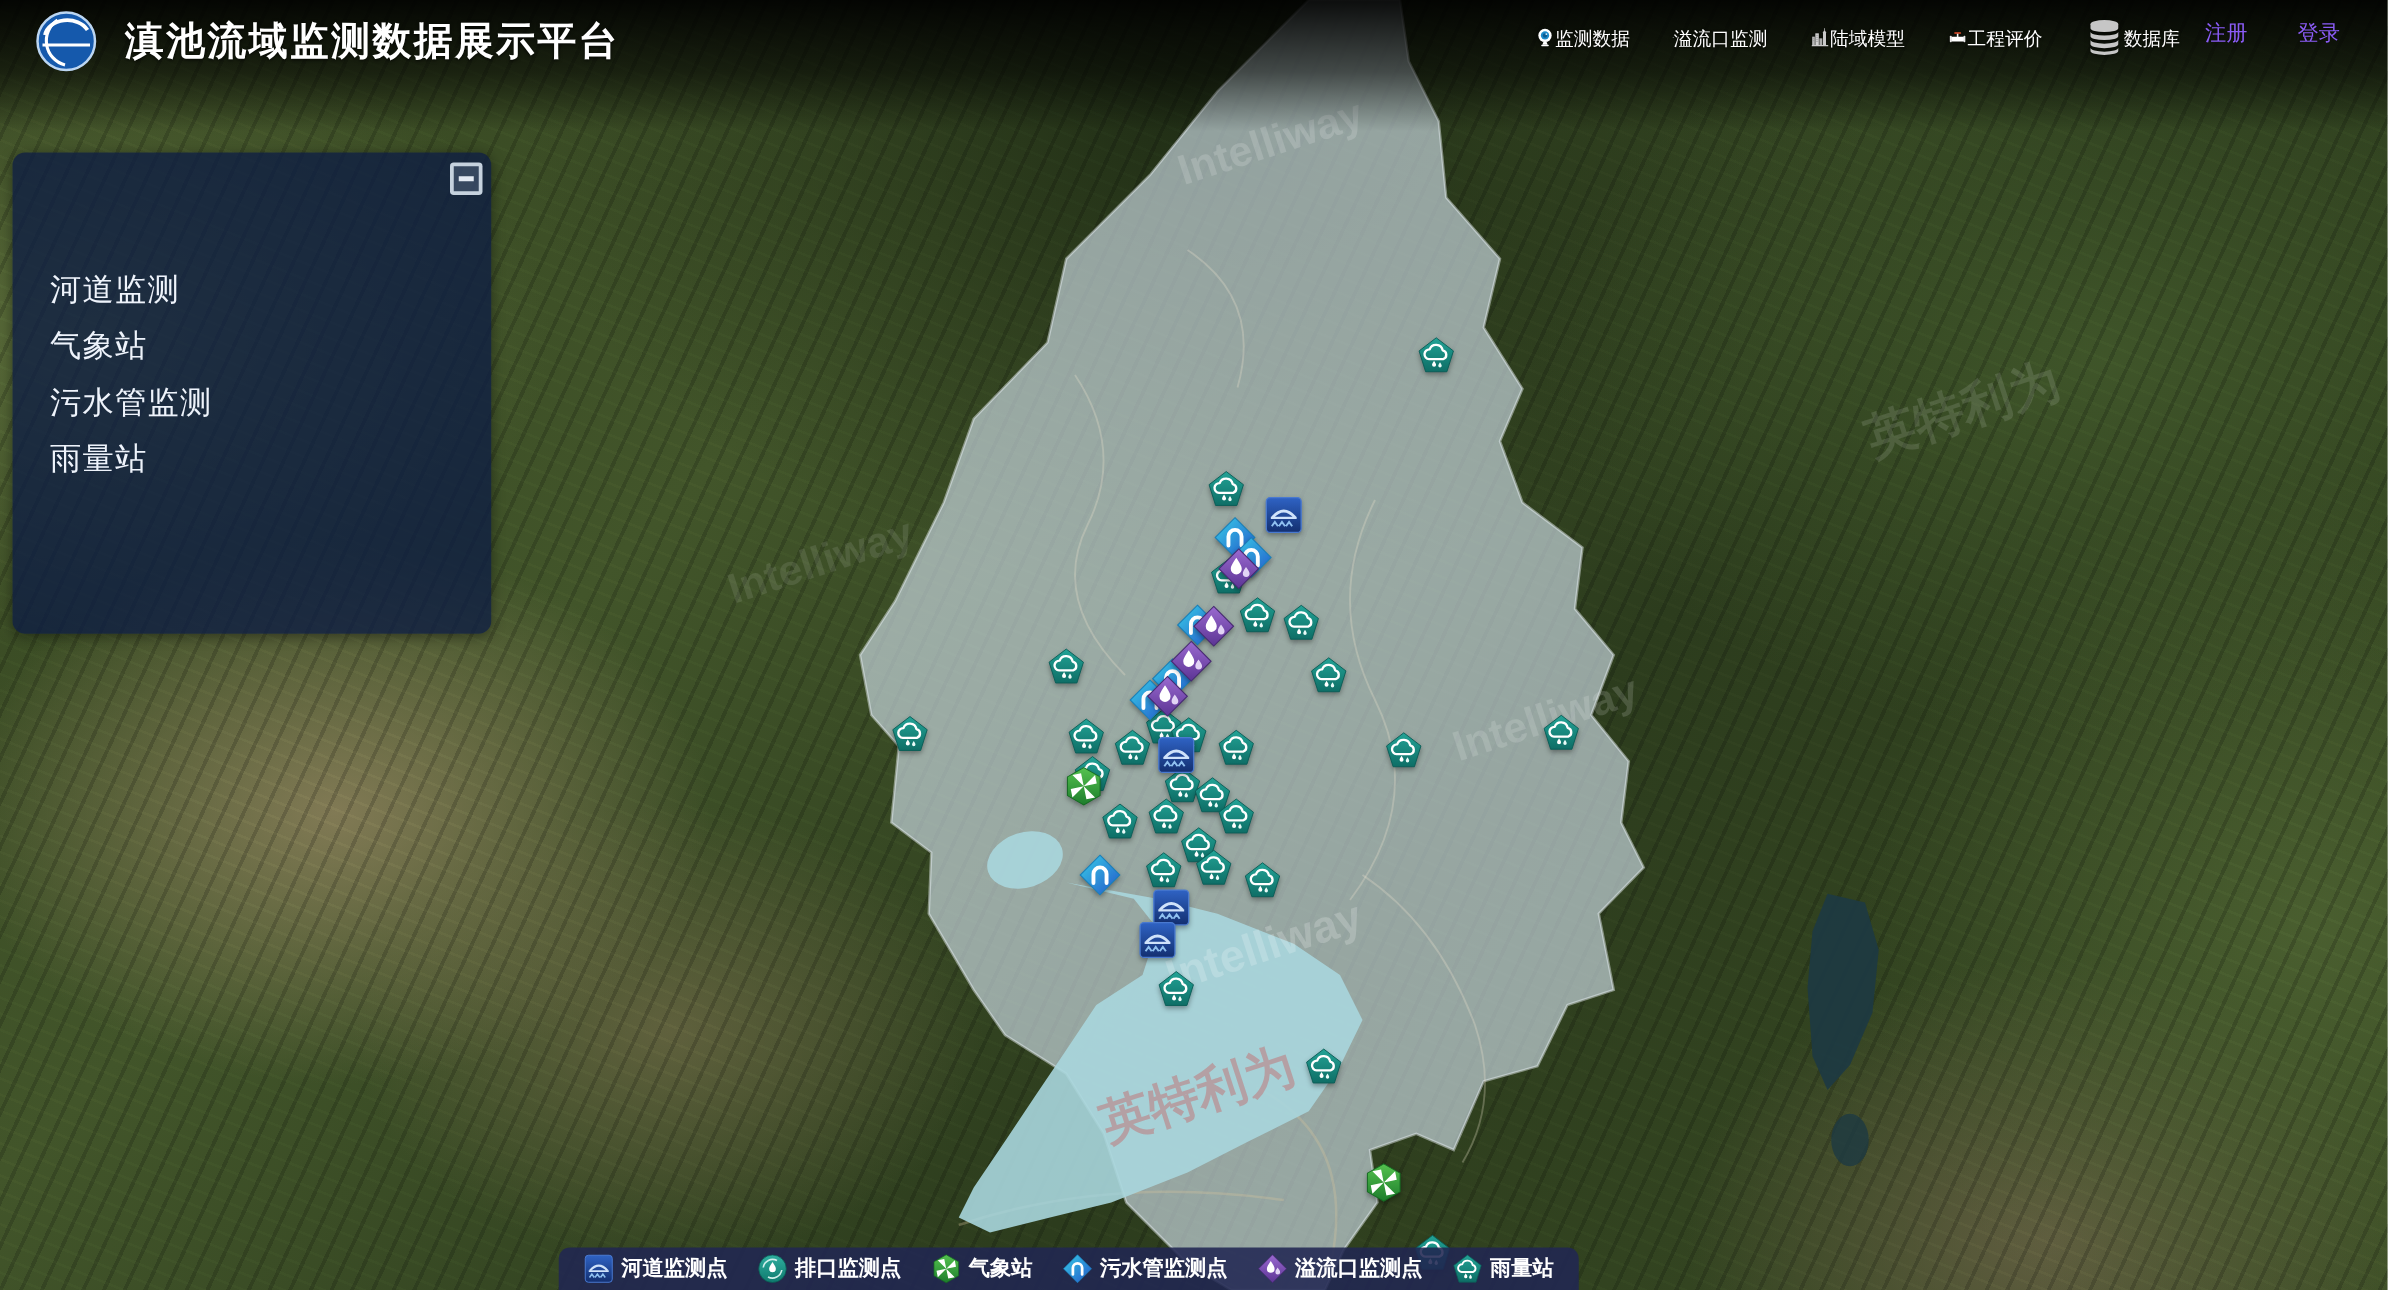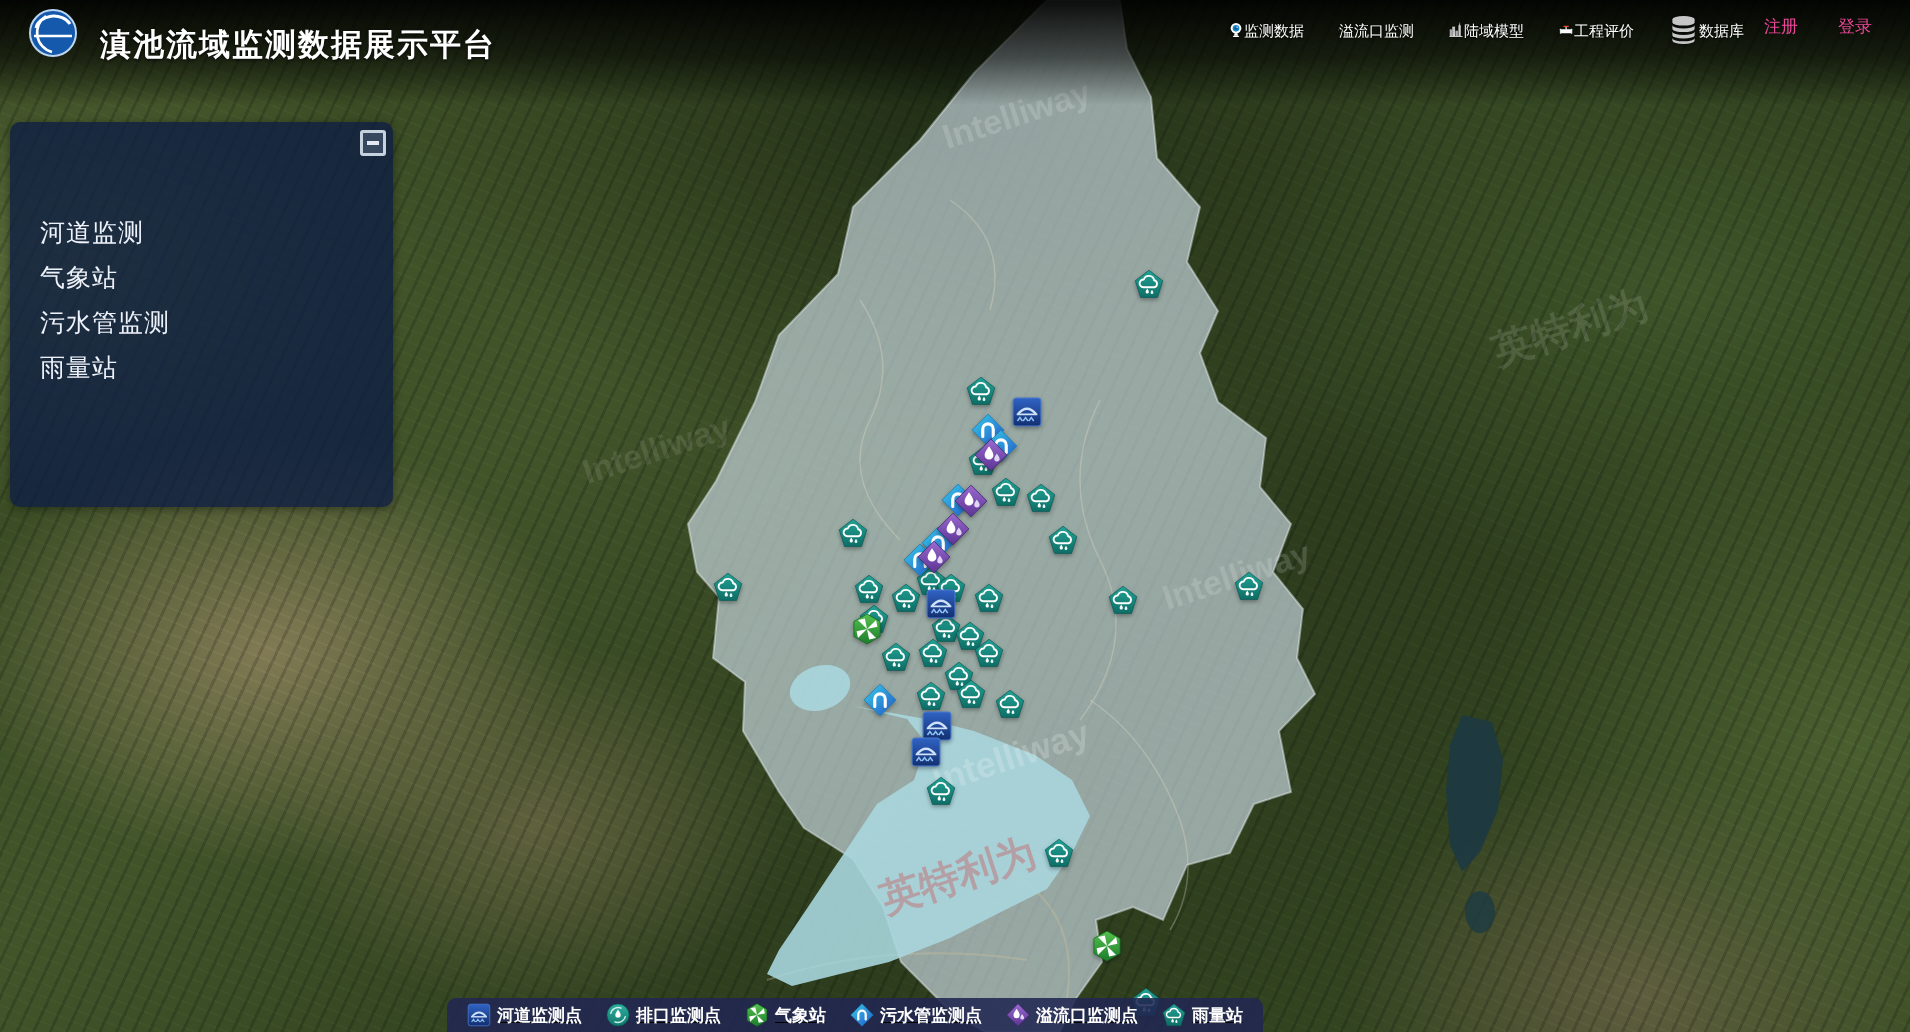--- a/index.html
+++ b/index.html
@@ -24,29 +24,29 @@
       repeating-linear-gradient(115deg, rgba(0,0,0,.16) 0 3px, rgba(0,0,0,0) 3px 15px),
       repeating-linear-gradient(22deg, rgba(255,255,255,.05) 0 2px, rgba(255,255,255,0) 2px 12px);
     mix-blend-mode:overlay;
   }
   .overlay-svg { position:absolute; inset:0; z-index:2; }
 
   
   .header-fade { position:absolute; left:0; top:0; width:1910px; height:105px; z-index:40;
     background:linear-gradient(180deg, rgba(0,0,0,.92) 0%, rgba(0,0,0,.55) 55%, rgba(0,0,0,0) 100%); }
   .logo { position:absolute; left:28px; top:8px; width:50px; height:50px; z-index:41; }
-  .app-title { position:absolute; left:100px; top:24px; z-index:41; color:#fff; font-size:31px;
+  .app-title { position:absolute; left:100px; top:12px; z-index:41; color:#fff; font-size:31px;
     font-weight:bold; letter-spacing:2px; text-shadow:0 1px 3px rgba(0,0,0,.8); }
 
   .top-nav { position:absolute; left:1228px; top:5px; z-index:41; display:flex; gap:34px; }
   .nav-item { display:flex; flex-direction:row; align-items:center; width:76px; cursor:pointer; }
   .nav-item svg { width:50px; height:50px; filter:drop-shadow(0 1px 2px rgba(0,0,0,.6)); }
   .nav-item .nav-label { margin-top:2px; color:#fff; font-size:15px; white-space:nowrap;
     text-shadow:0 1px 2px rgba(0,0,0,.8); }
-  .auth-link { position:absolute; top:15px; z-index:41; color:#ec4899; font-size:17px; cursor:pointer;font-family:Liberation Mono, monospace; }
+  .auth-link { position:absolute; top:15px; z-index:41; color:#8b5cf6; font-size:17px; cursor:pointer;font-family:Liberation Mono, monospace; }
   .auth-register { left:1764px; } .auth-login { left:1838px; }
 
   
   .side-panel { position:absolute; left:10px; top:122px; width:383px; height:385px; z-index:30;
     background:rgba(13,28,66,.78); border-radius:10px; box-shadow:0 2px 10px rgba(0,0,0,.4); }
   .collapse-btn { position:absolute; right:7px; top:8px; width:26px; height:26px; cursor:pointer;
     border:3px solid rgba(225,235,245,.85); background:rgba(130,150,180,.3); border-radius:3px; }
   .collapse-btn::after { content:""; position:absolute; left:4px; top:8px; width:12px; height:3.5px;
     background:rgba(235,242,250,.95); }
   .panel-header { position:absolute; left:18px; top:31px; width:221px; height:39px;
@@ -67,21 +67,21 @@
   .marker.weather svg  { width:32px; height:32px; }
   .marker.sewage svg   { width:34px; height:34px; }
   .marker.overflow svg { width:34px; height:34px; }
   .marker.rain{z-index:3}.marker.sewage{z-index:4}.marker.overflow{z-index:5}
   .marker.river{z-index:6}.marker.weather{z-index:6}
 
   
   .legend { position:absolute; left:447px; top:998px; width:816px; height:34px; z-index:20;
     background:rgba(33,39,82,.88); border-radius:9px 9px 0 0; display:flex; align-items:center;
     justify-content:space-between; padding:0 20px; }
-  .legend-item { display:flex; align-items:center; gap:6px;text-decoration:underline; }
+  .legend-item { display:flex; gap:6px; }
   .legend-item svg { width:24px; height:24px; }
   .legend-item .legend-label { color:#fff; font-size:17px; font-weight:bold; white-space:nowrap; }
 
   
   .wm { position:absolute; z-index:3; font-weight:bold; transform:rotate(-18deg);
     white-space:nowrap; pointer-events:none; }
 </style>
 </head>
 <body>
 

